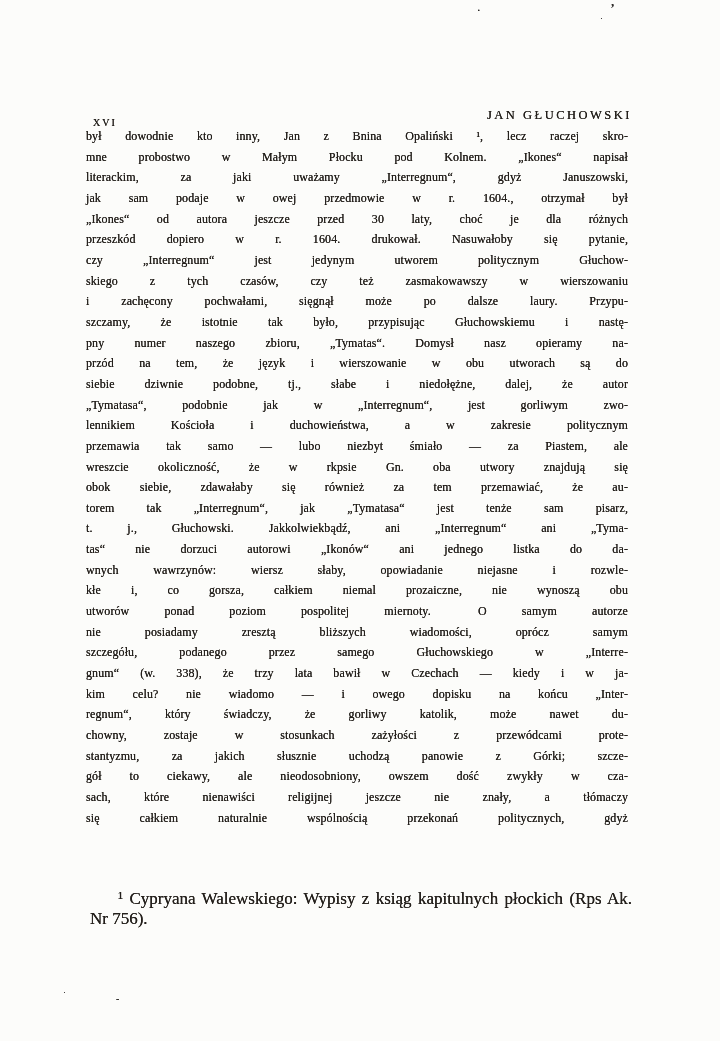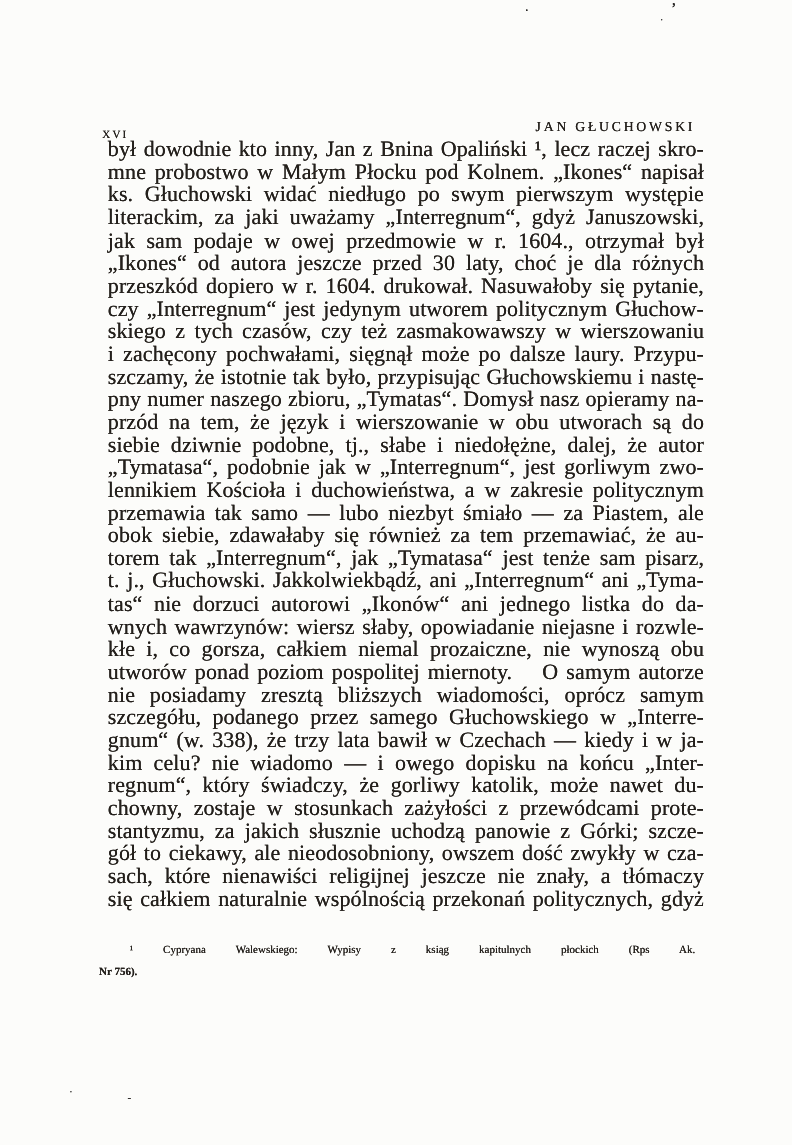--- a/index.html
+++ b/index.html
@@ -28,41 +28,41 @@
   }
   .running-title{
     position:absolute;left:0;right:0;top:4px;
     text-align:right;
     font-size:12.5px;letter-spacing:2.5px;
     text-shadow:0 0 .35px currentColor;
     margin-top:10px;
   }
   
   .body-text{
-    position:absolute;top:126px;left:98px;width:542px;
-    font-size:20px;line-height:20.65px;font-family:Liberation Serif, serif;
+    position:absolute;top:126px;left:86px;width:542px;
+    font-size:12px;line-height:20.65px;font-family:Liberation Serif, serif;
   }
   .body-text .line{
     text-align:justify;
     text-align-last:justify;
     text-shadow:0 0 .35px currentColor;
     letter-spacing:.1px;
   }
   
   .footnote{
-    position:absolute;top:854px;left:90px;width:542px;
-    font-size:10px;line-height:19.5px;
+    position:absolute;top:889px;left:90px;width:542px;
+    font-size:17px;line-height:19.5px;
   }
   .footnote .fn-line{
     text-align:justify;
     text-align-last:justify;
     text-shadow:0 0 .3px currentColor;
   }
   .footnote .fn-line:first-child{text-indent:28px;}
-  .footnote .fn-line:last-child{text-align-last:left;font-weight:bold;}
+  .footnote .fn-line:last-child{text-align-last:left;}
   
   .artifact{
     position:absolute;
     font-size:13px;
     color:#2c2a28;
     line-height:1;
     text-shadow:0 0 .4px currentColor;
   }
 </style>
 </head>
@@ -71,35 +71,35 @@
 <div class="page">
 
   <div class="header">
     <span class="page-num">XVI</span>
     <span class="running-title">JAN GŁUCHOWSKI</span>
   </div>
 
   <div class="body-text">
       <div class="line">był dowodnie kto inny, Jan z Bnina Opaliński ¹, lecz raczej skro-</div>
       <div class="line">mne probostwo w Małym Płocku pod Kolnem. „Ikones“ napisał</div>
-      <div class="line">ks. Głuchowski widać niedługo po swym pierwszym występie</div>
       <div class="line">literackim, za jaki uważamy „Interregnum“, gdyż Januszowski,</div>
       <div class="line">jak sam podaje w owej przedmowie w r. 1604., otrzymał był</div>
       <div class="line">„Ikones“ od autora jeszcze przed 30 laty, choć je dla różnych</div>
       <div class="line">przeszkód dopiero w r. 1604. drukował. Nasuwałoby się pytanie,</div>
       <div class="line">czy „Interregnum“ jest jedynym utworem politycznym Głuchow-</div>
       <div class="line">skiego z tych czasów, czy też zasmakowawszy w wierszowaniu</div>
       <div class="line">i zachęcony pochwałami, sięgnął może po dalsze laury. Przypu-</div>
       <div class="line">szczamy, że istotnie tak było, przypisując Głuchowskiemu i nastę-</div>
       <div class="line">pny numer naszego zbioru, „Tymatas“. Domysł nasz opieramy na-</div>
       <div class="line">przód na tem, że język i wierszowanie w obu utworach są do</div>
       <div class="line">siebie dziwnie podobne, tj., słabe i niedołężne, dalej, że autor</div>
       <div class="line">„Tymatasa“, podobnie jak w „Interregnum“, jest gorliwym zwo-</div>
       <div class="line">lennikiem Kościoła i duchowieństwa, a w zakresie politycznym</div>
       <div class="line">przemawia tak samo — lubo niezbyt śmiało — za Piastem, ale</div>
+      <div class="line">wreszcie okoliczność, że w rkpsie Gn. oba utwory znajdują się</div>
       <div class="line">obok siebie, zdawałaby się również za tem przemawiać, że au-</div>
       <div class="line">torem tak „Interregnum“, jak „Tymatasa“ jest tenże sam pisarz,</div>
       <div class="line">t. j., Głuchowski. Jakkolwiekbądź, ani „Interregnum“ ani „Tyma-</div>
       <div class="line">tas“ nie dorzuci autorowi „Ikonów“ ani jednego listka do da-</div>
       <div class="line">wnych wawrzynów: wiersz słaby, opowiadanie niejasne i rozwle-</div>
       <div class="line">kłe i, co gorsza, całkiem niemal prozaiczne, nie wynoszą obu</div>
       <div class="line">utworów ponad poziom pospolitej miernoty.  O samym autorze</div>
       <div class="line">nie posiadamy zresztą bliższych wiadomości, oprócz samym</div>
       <div class="line">szczegółu, podanego przez samego Głuchowskiego w „Interre-</div>
       <div class="line">gnum“ (w. 338), że trzy lata bawił w Czechach — kiedy i w ja-</div>

